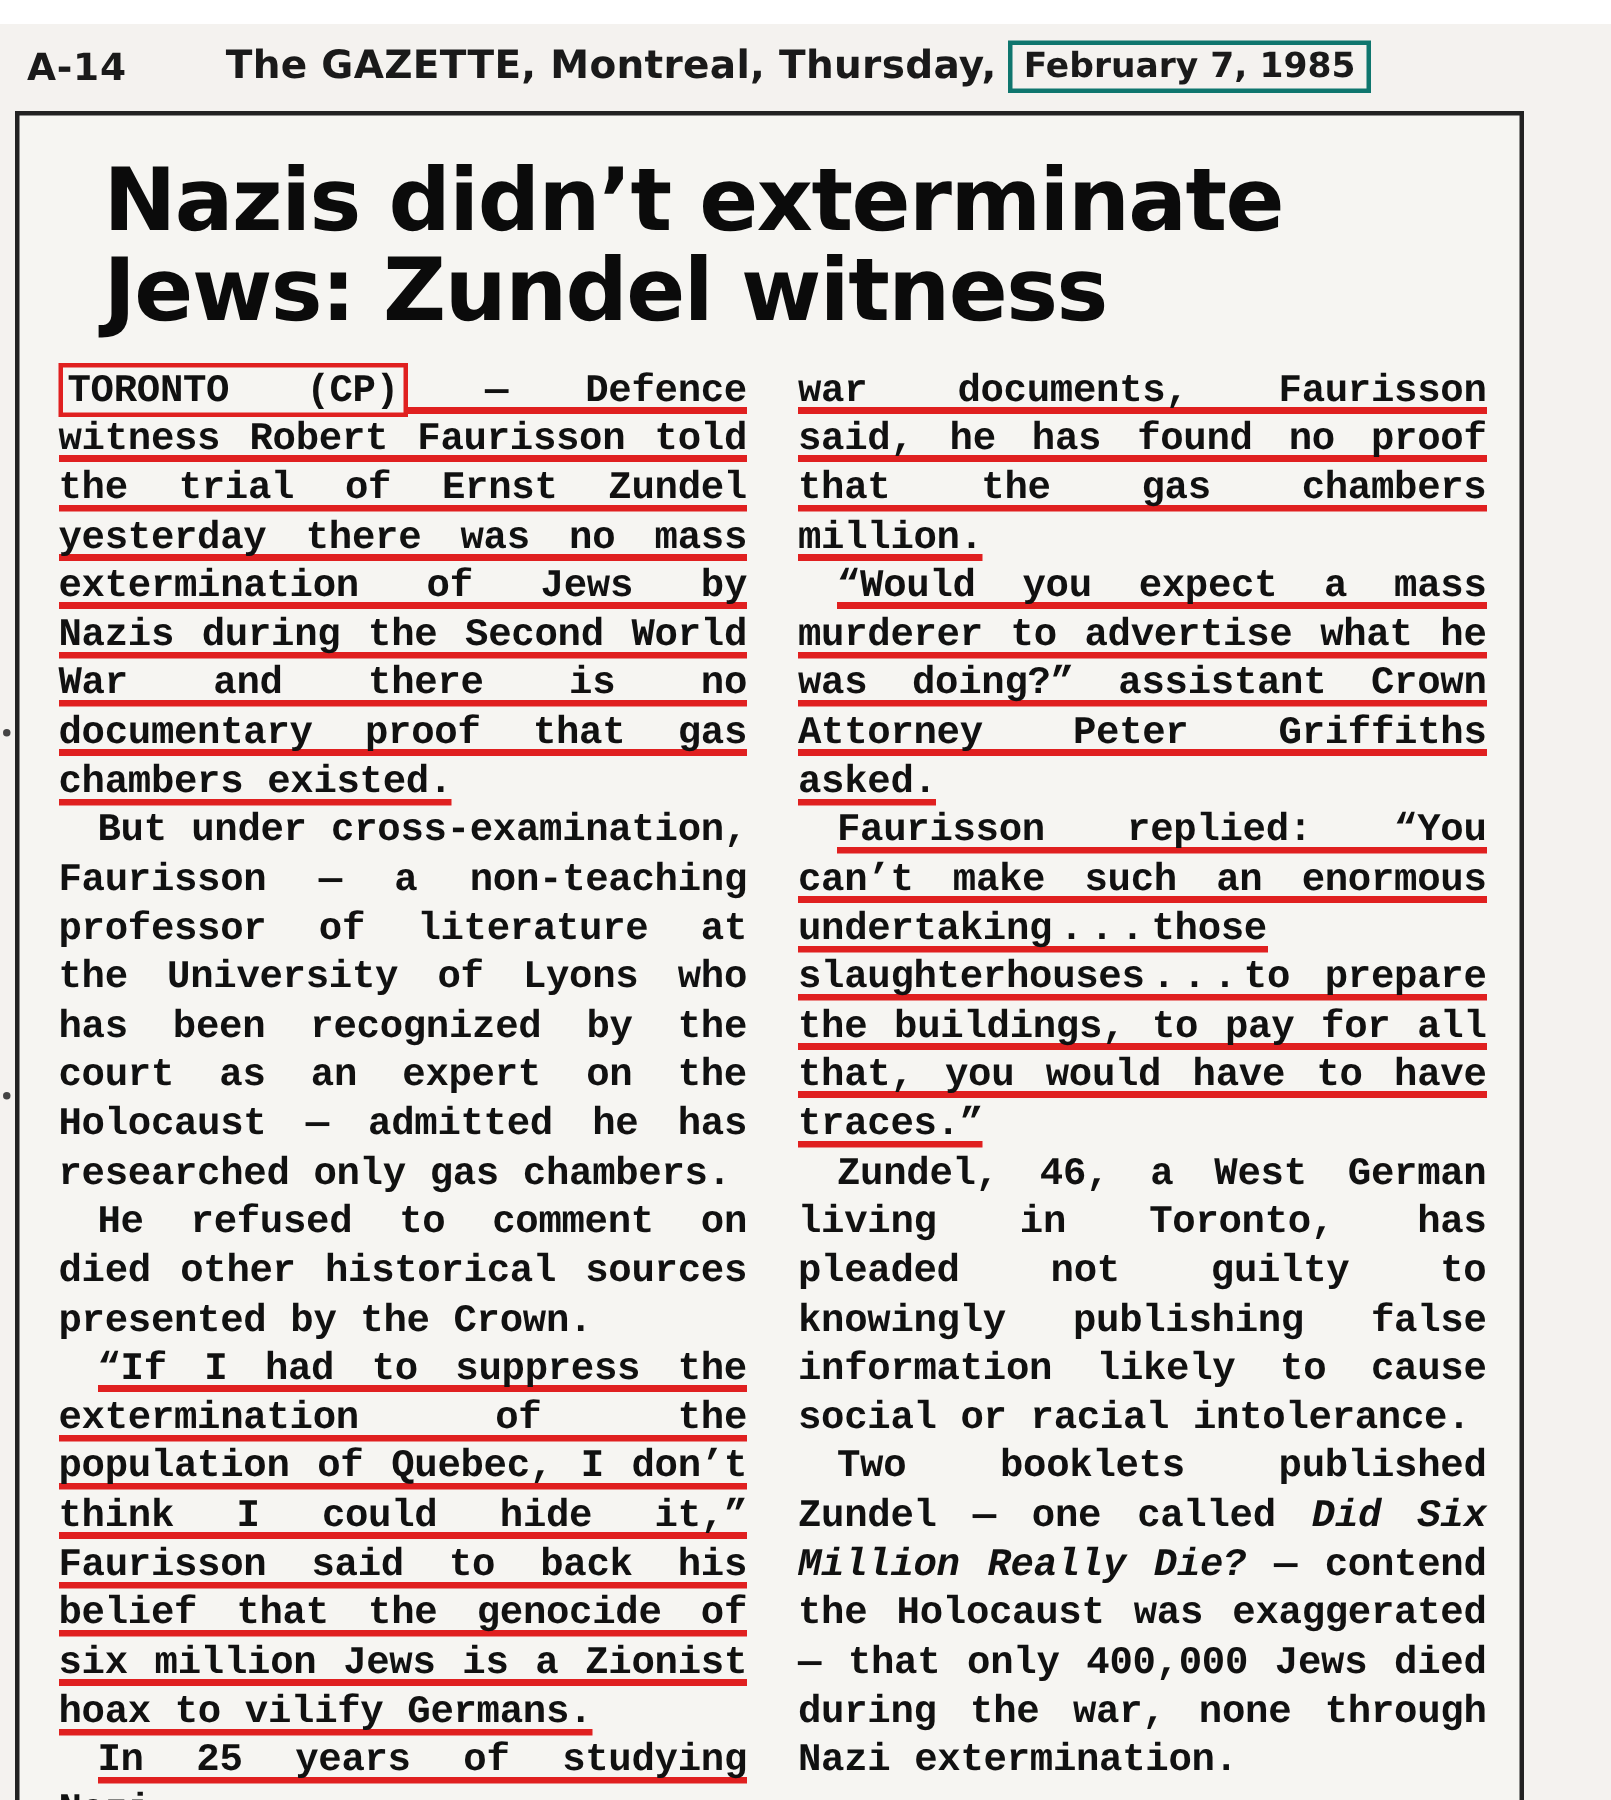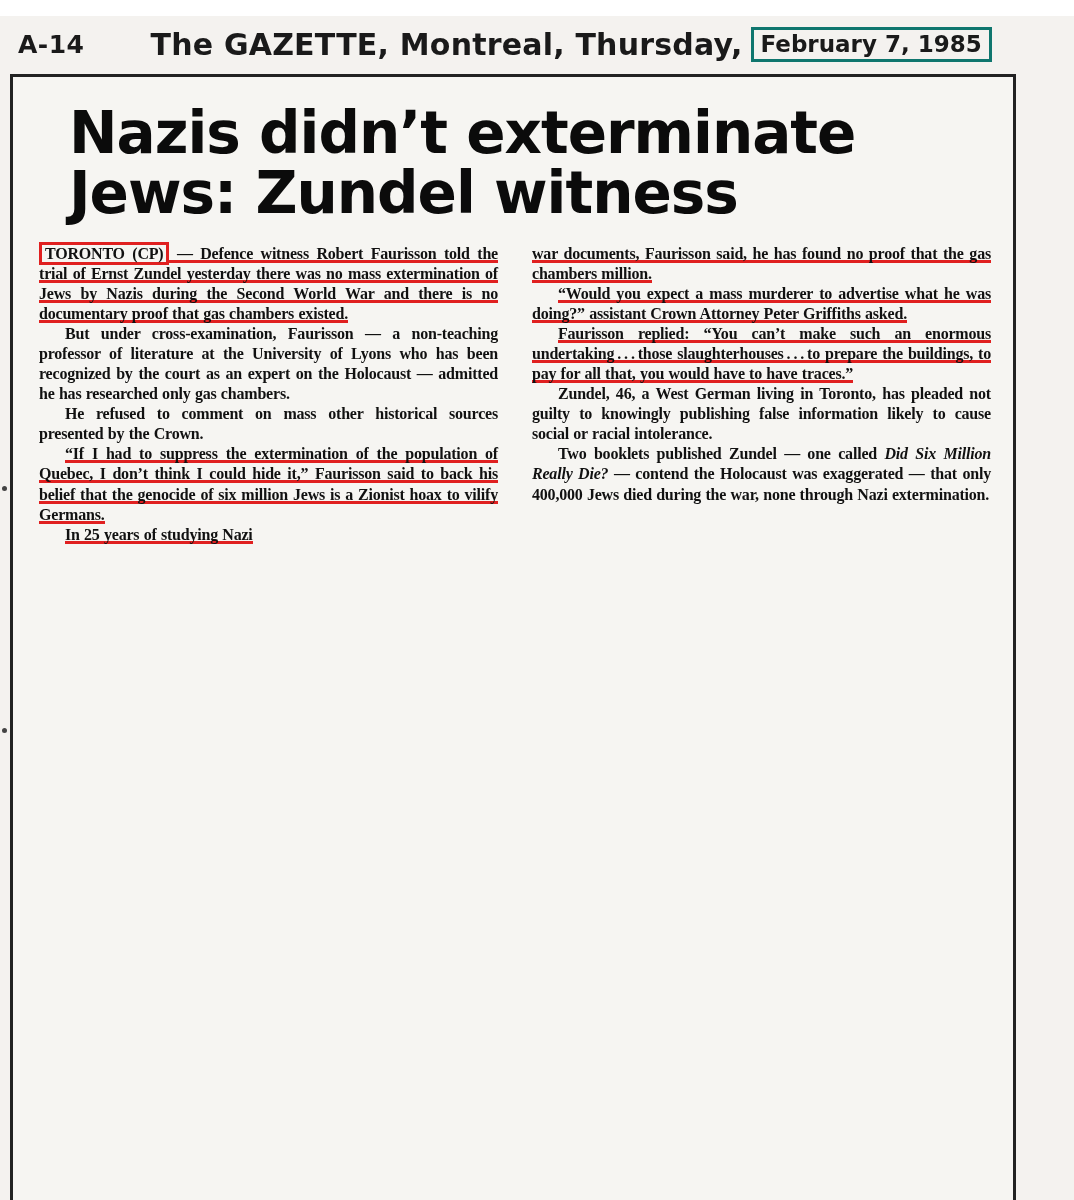--- a/index.html
+++ b/index.html
@@ -35,21 +35,21 @@
     font-family: "DejaVu Sans", sans-serif;
     font-weight: bold;
     font-size: 25px;
     letter-spacing: 0.5px;
     color: #1a1a1a;
     margin-right: 66px;
   }
   .masthead-line {
     font-family: "DejaVu Sans", sans-serif;
     font-weight: bold;
-    font-size: 30px;
+    font-size: 26px;
     color: #1a1a1a;
     letter-spacing: 0.2px;
     white-space: nowrap;
   }
   .date-box {
     font-family: "DejaVu Sans", sans-serif;
     font-weight: bold;
     font-size: 23px;
     color: #1a1a1a;
     border: 3px solid #0f766e;
@@ -89,22 +89,22 @@
     display: flex;
     gap: 34px;
     margin-top: 14px;
   }
   .col {
     width: 470px;
   }
 
   p.para {
     margin: 0 0 0 0;
-    font-family: Liberation Serif, serif;
-    font-size: 16px;
+    font-family: Liberation Mono, monospace;
+    font-size: 26px;
     line-height: 1.255;
     font-weight: bold;
     text-align: justify;
     text-indent: 26px;
     color: #111;
     letter-spacing: -0.2px;
     word-spacing: 0.5px;
   }
   p.para.noindent { text-indent: 0; }
 
@@ -155,21 +155,21 @@
 
         <p class="para noindent">
           <span class="boxed">TORONTO (CP)</span><span class="hl"> — Defence witness Robert Faurisson told the trial of Ernst Zundel yesterday there was no mass extermination of Jews by Nazis during the Second World War and there is no documentary proof that gas chambers existed.</span>
         </p>
 
         <p class="para">
           <span>But under cross-examination, Faurisson — a non-teaching professor of literature at the University of Lyons who has been recognized by the court as an expert on the Holocaust — admitted he has researched only gas chambers.</span>
         </p>
 
         <p class="para">
-          <span>He refused to comment on mass other historical sources presented by the Crown.</span>
+          <span>He refused to comment on died other historical sources presented by the Crown.</span>
         </p>
 
         <p class="para">
           <span class="hl">“If I had to suppress the extermination of the population of Quebec, I don’t think I could hide it,” Faurisson said to back his belief that the genocide of six million Jews is a Zionist hoax to vilify Germans.</span>
         </p>
 
         <p class="para">
           <span class="hl">In 25 years of studying Nazi</span>
         </p>
 

